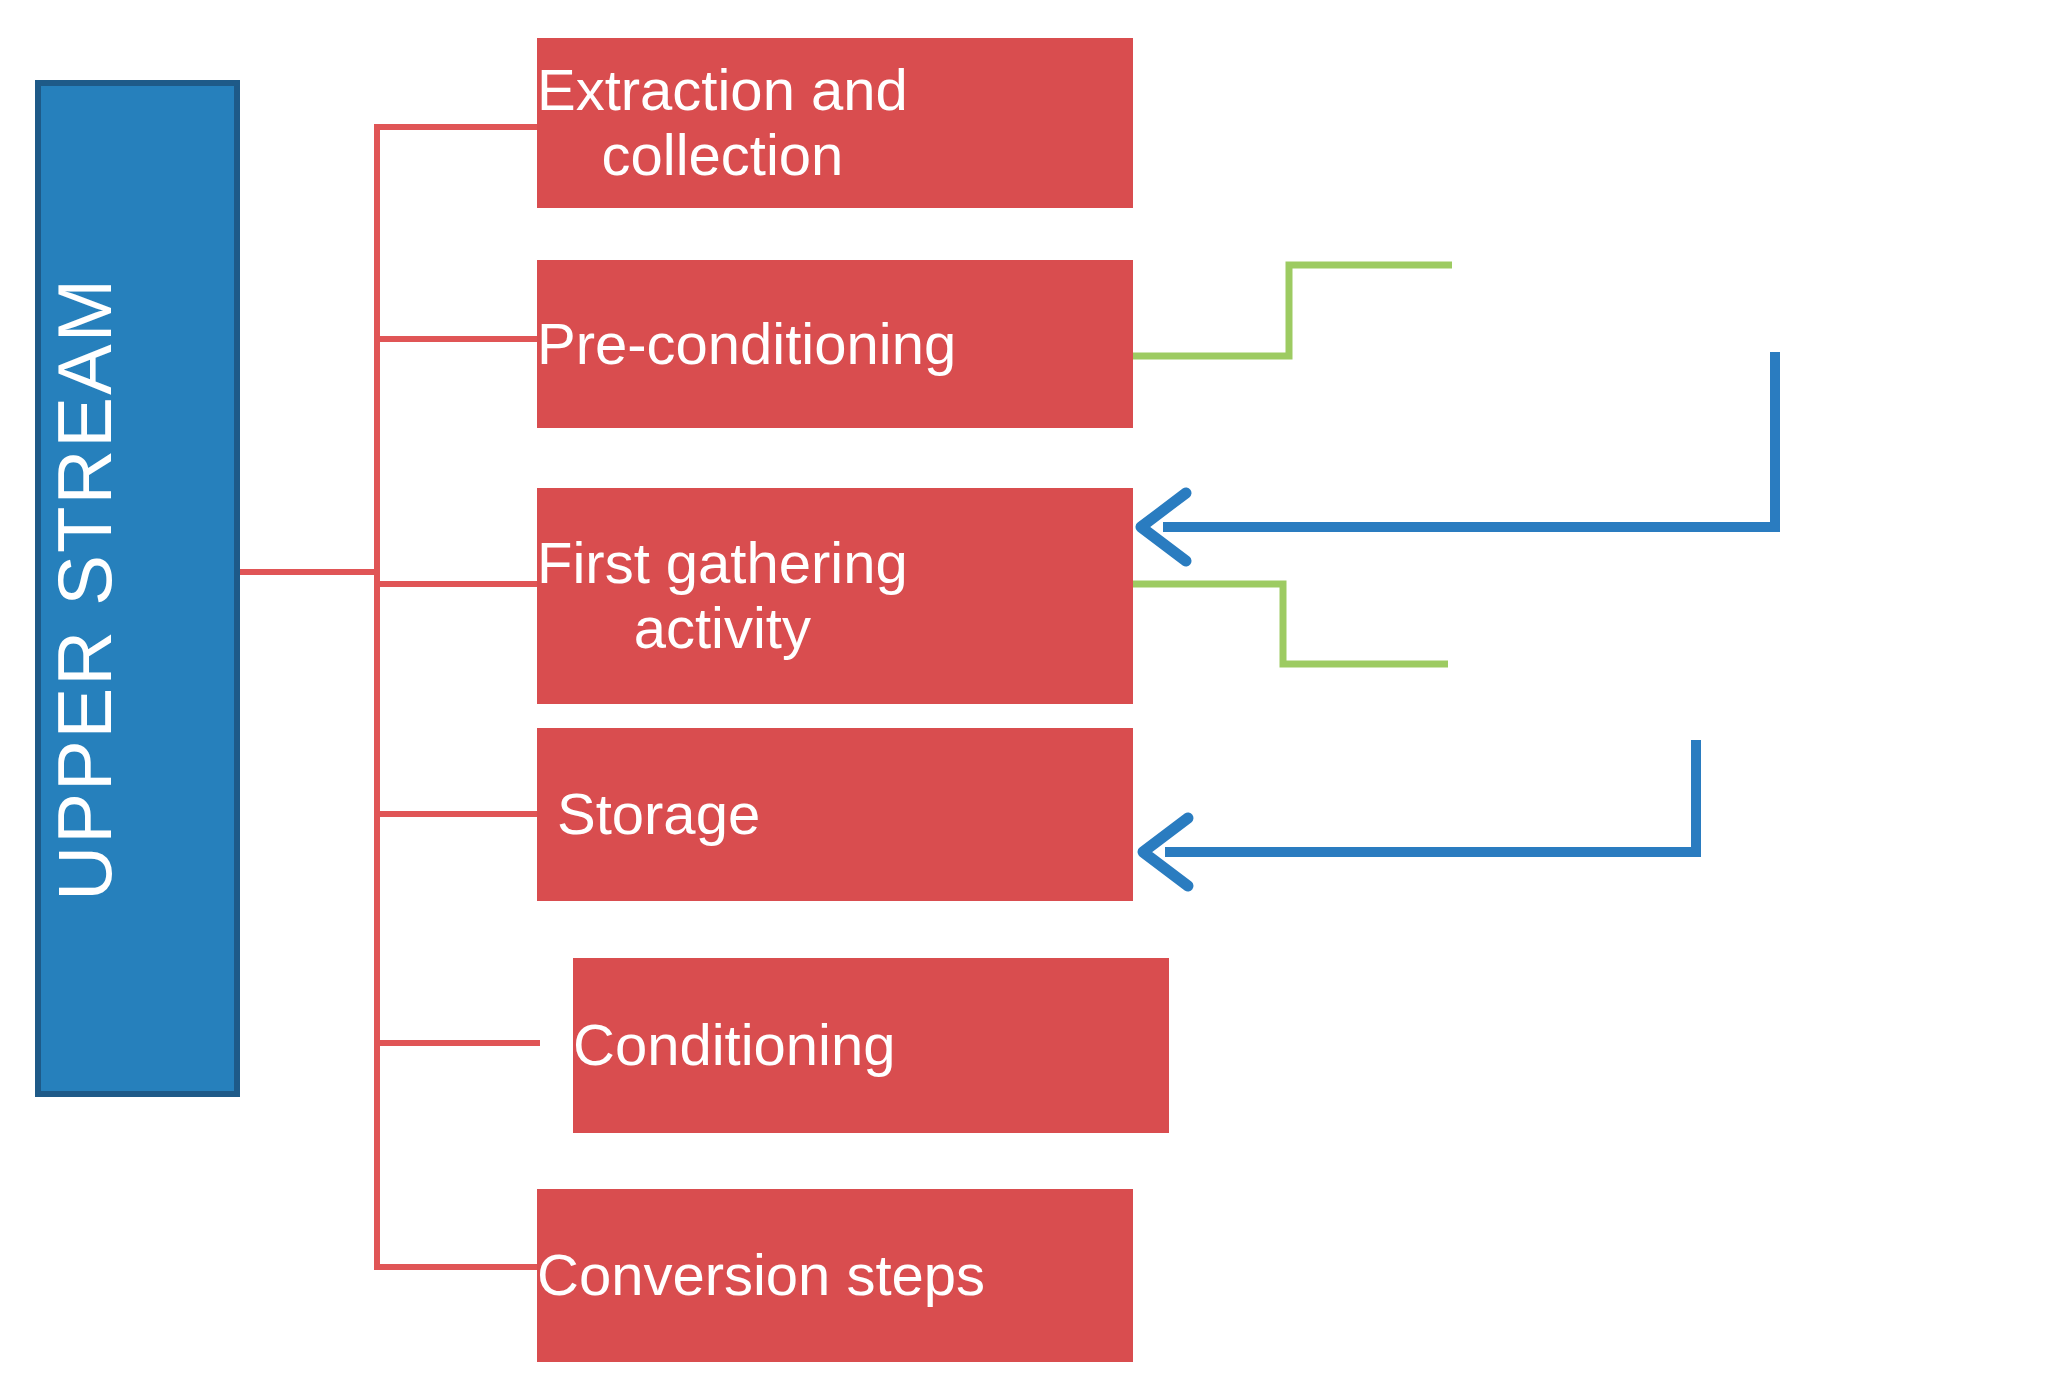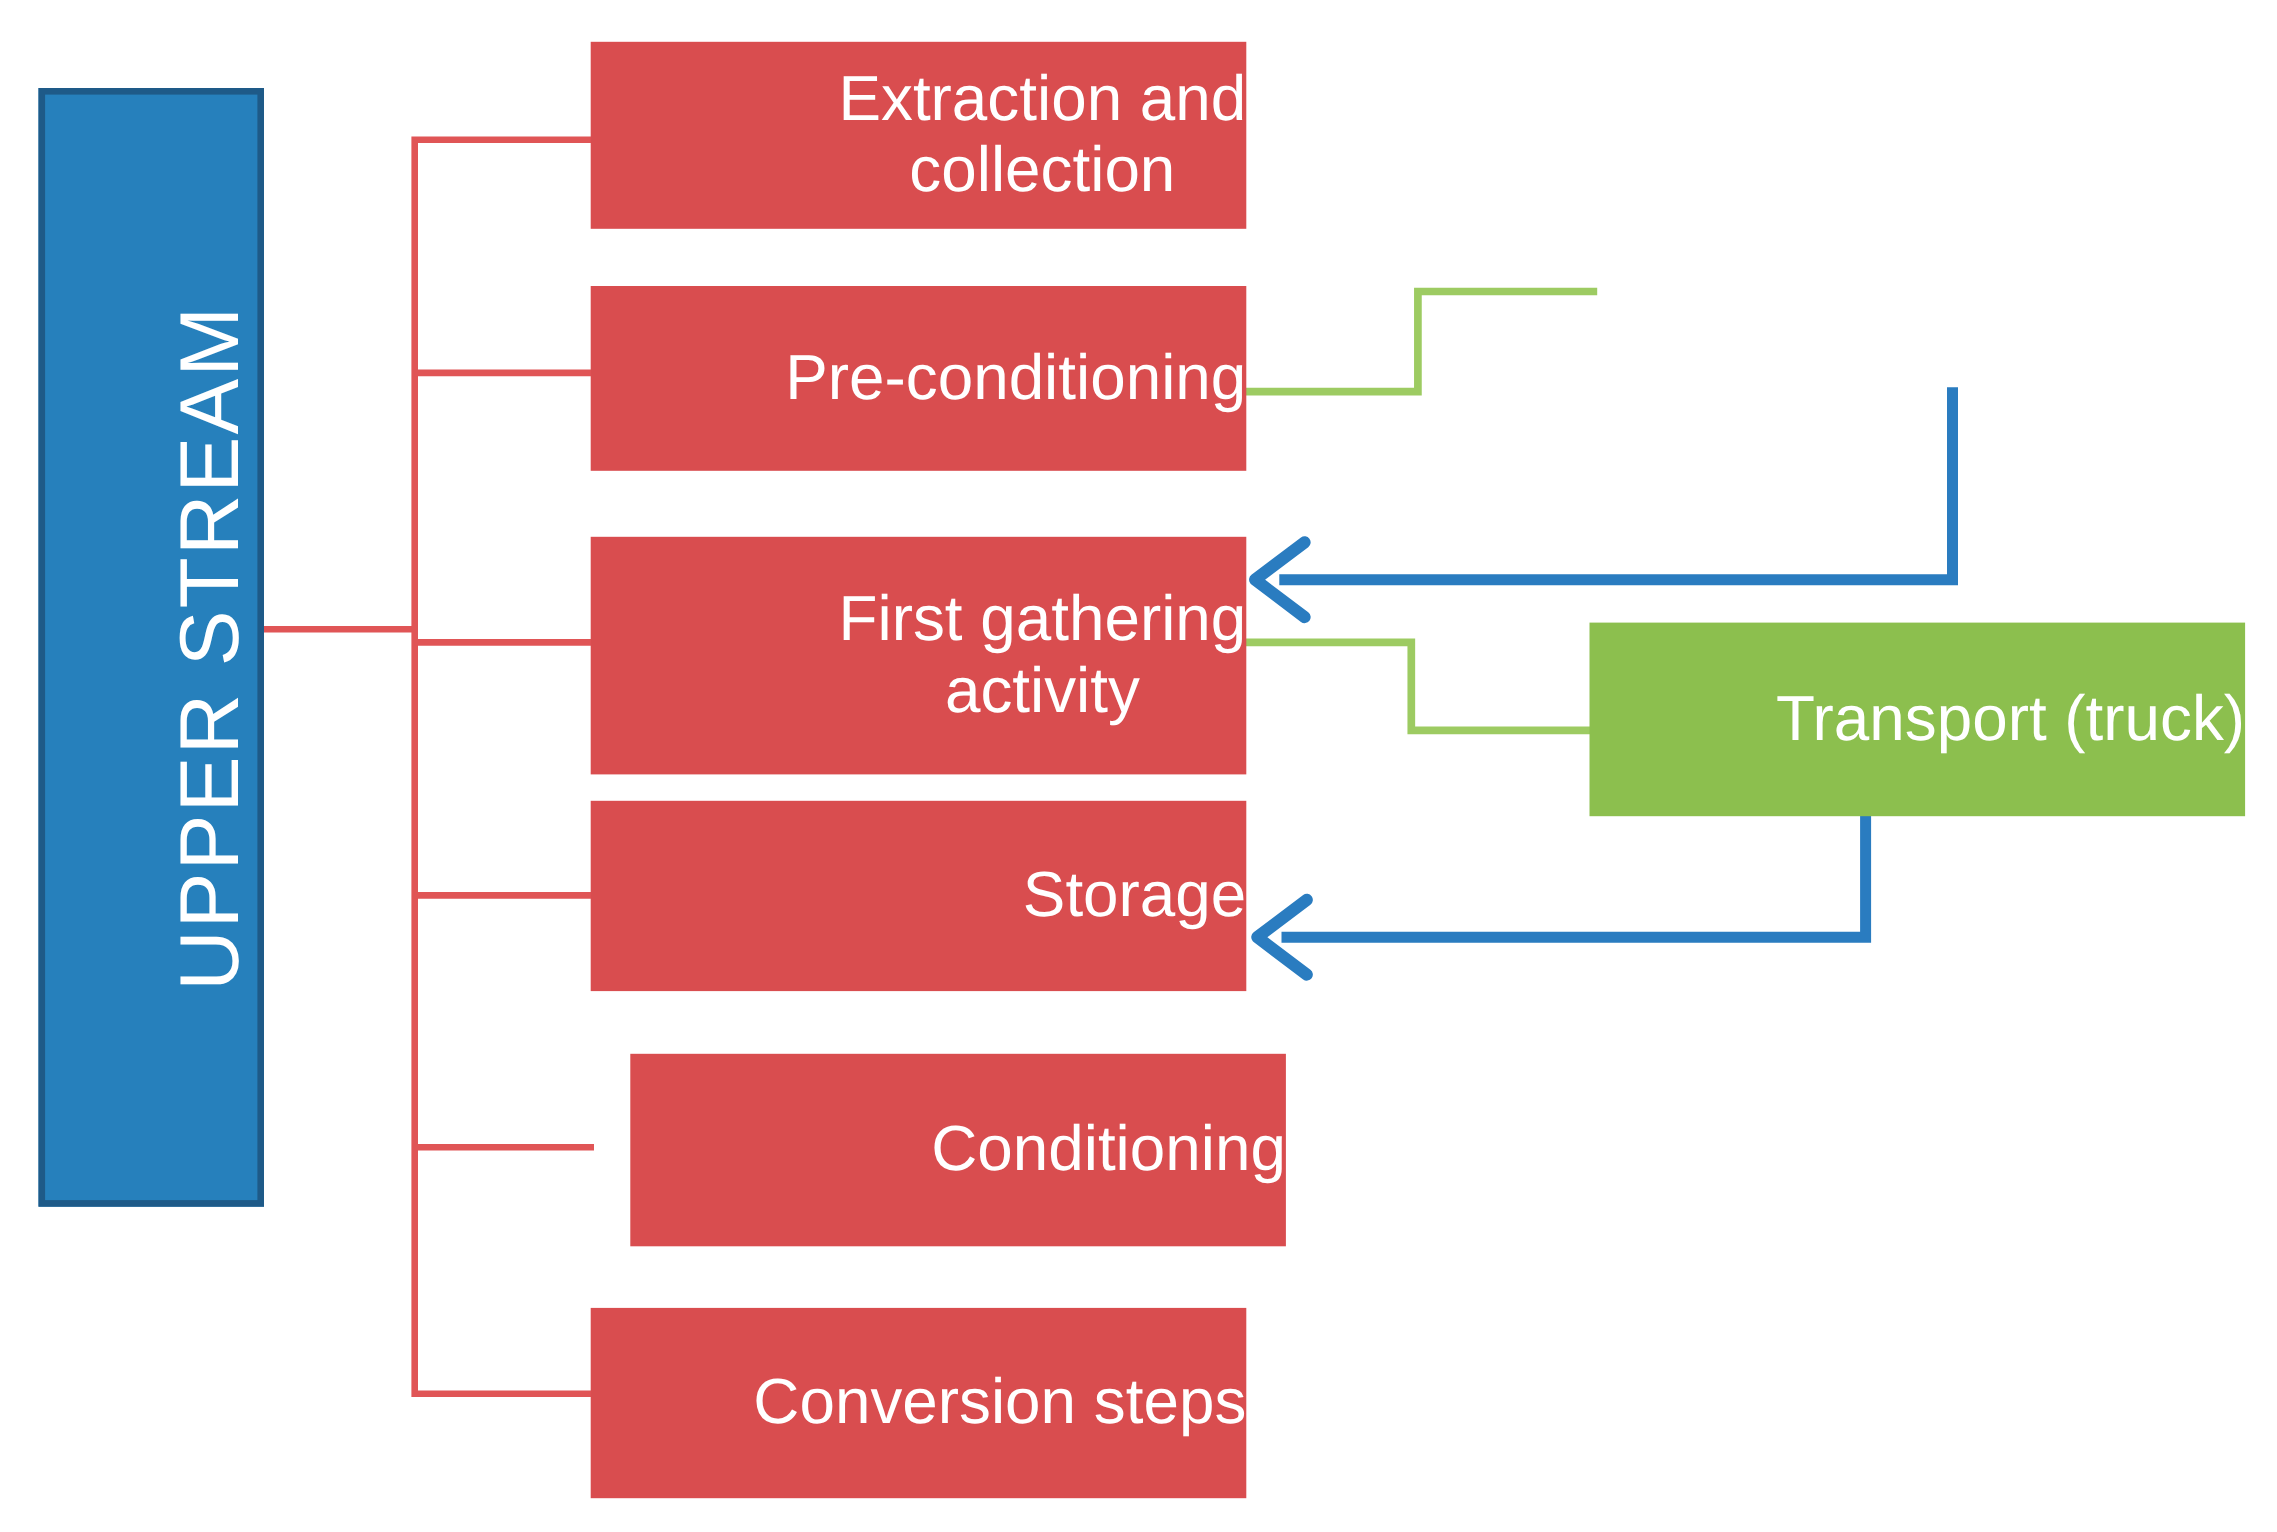--- a/index.html
+++ b/index.html
@@ -30,21 +30,21 @@
     stroke: var(--blue_arrow);
     stroke-width: 11;
     fill: none;
     stroke-linecap: round;
     stroke-linejoin: round;
   }
   .box {
     position: absolute;
     display: flex;
     align-items: center;
-    justify-content: flex-end;
+    justify-content: flex-start;
     text-align: center;
     color: var(--text);
     box-sizing: border-box;
   }
   .box .label {
     white-space: pre-line;
     line-height: 1.12;
   }
   .red-box {
     left: 537px;
@@ -123,17 +123,14 @@
   <div class="box red-box pos-storage">
     <span class="label">Storage</span>
   </div>
   <div class="box red-box pos-conditioning">
     <span class="label">Conditioning</span>
   </div>
   <div class="box red-box pos-conversion">
     <span class="label">Conversion steps</span>
   </div>
 
-  <div class="box green-box pos-truck">
-    <span class="label">Transport (truck)</span>
-  </div>
 
 </div>
 
 </body></html>

